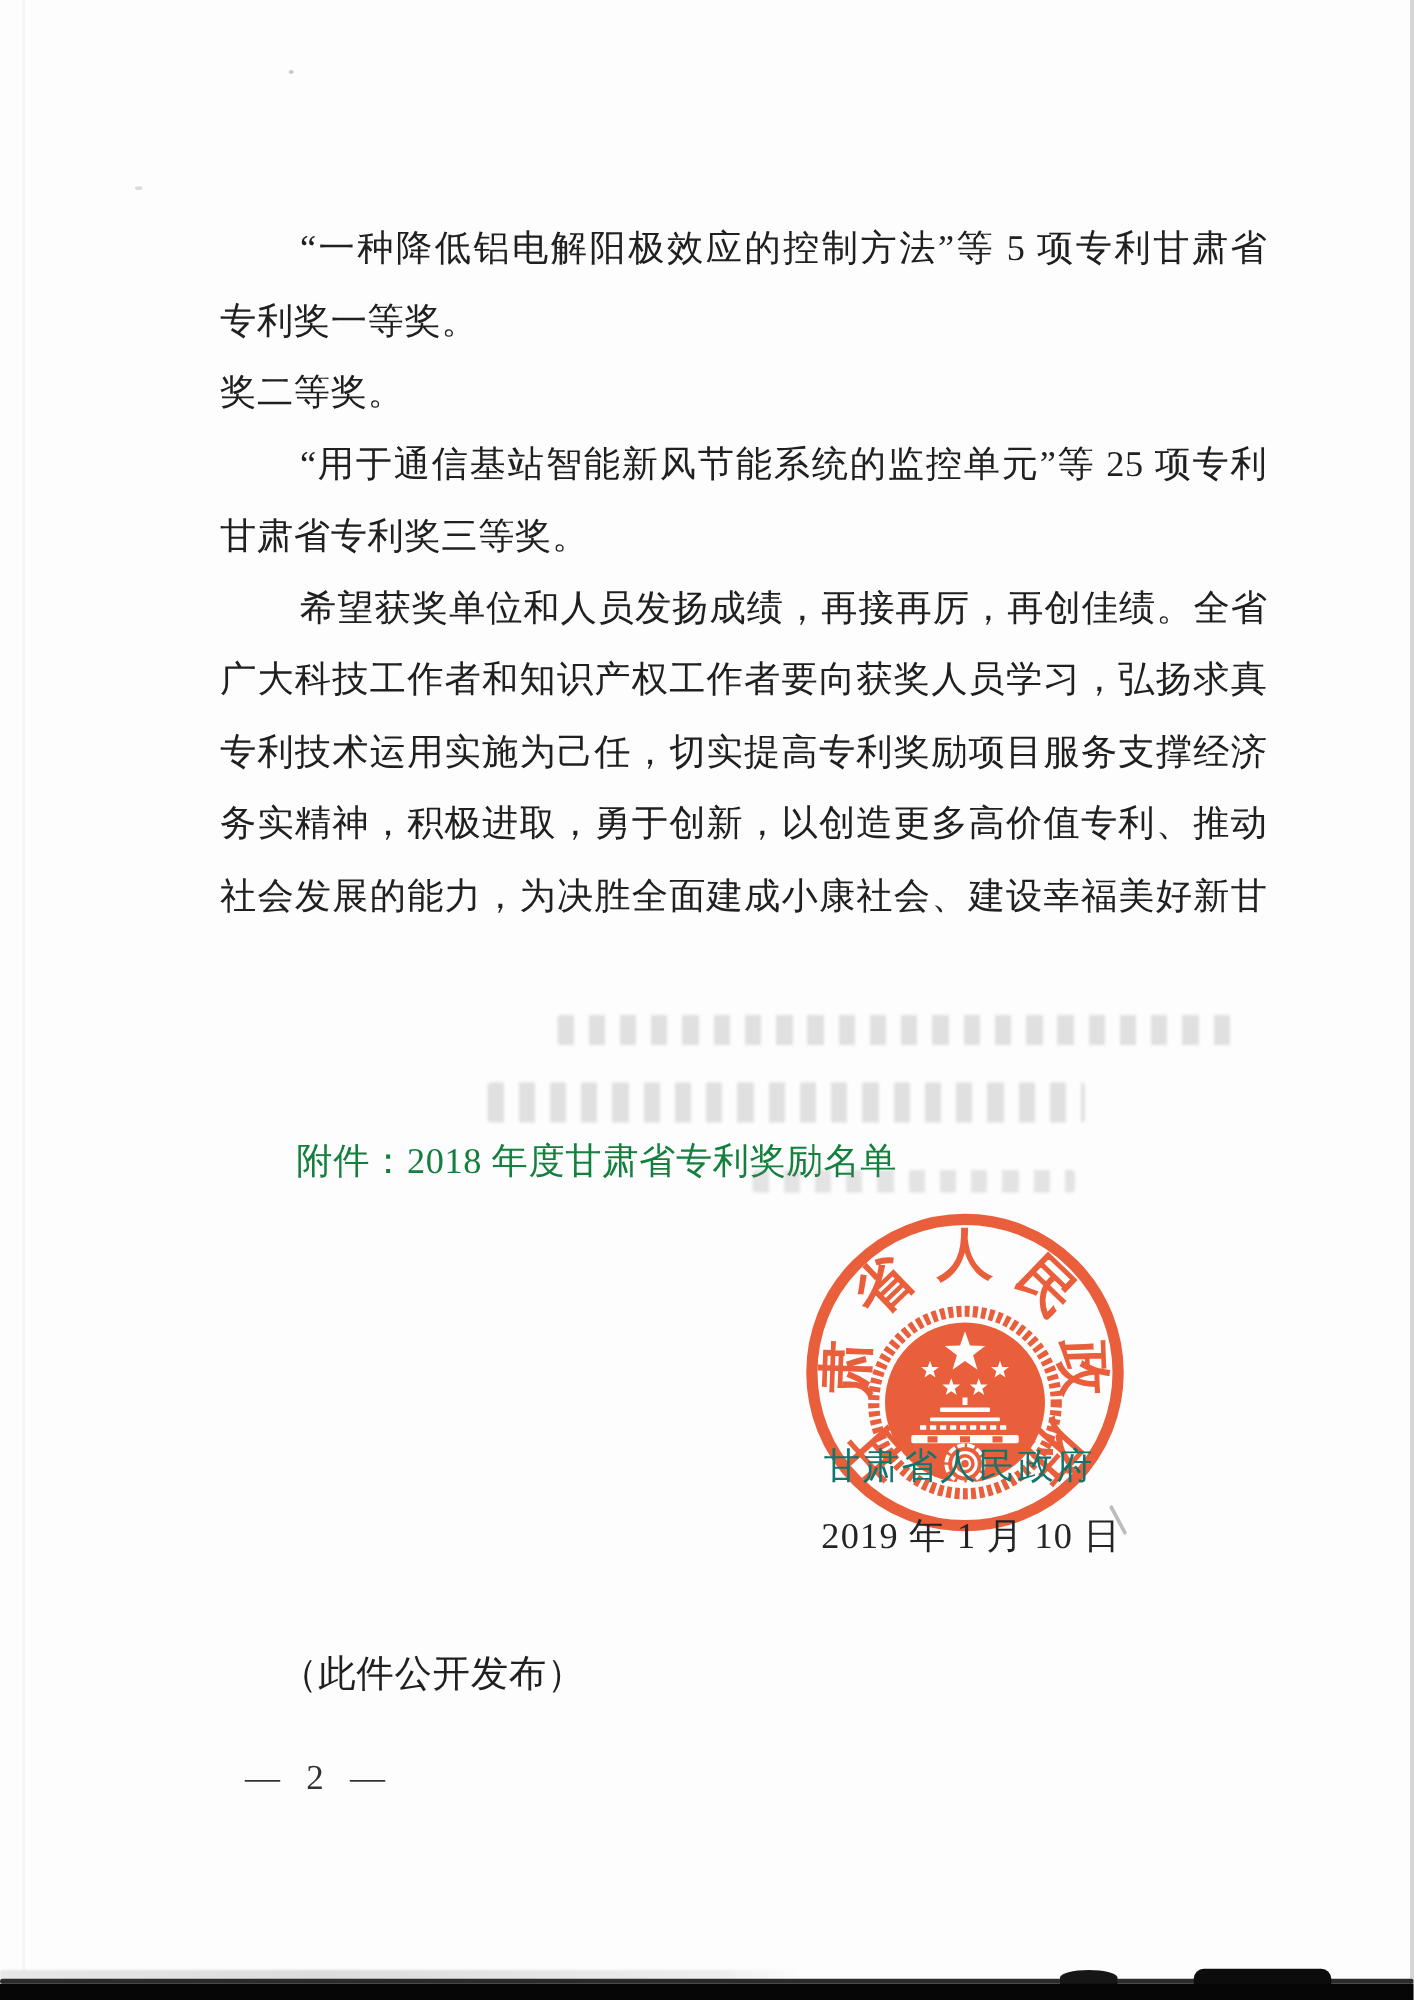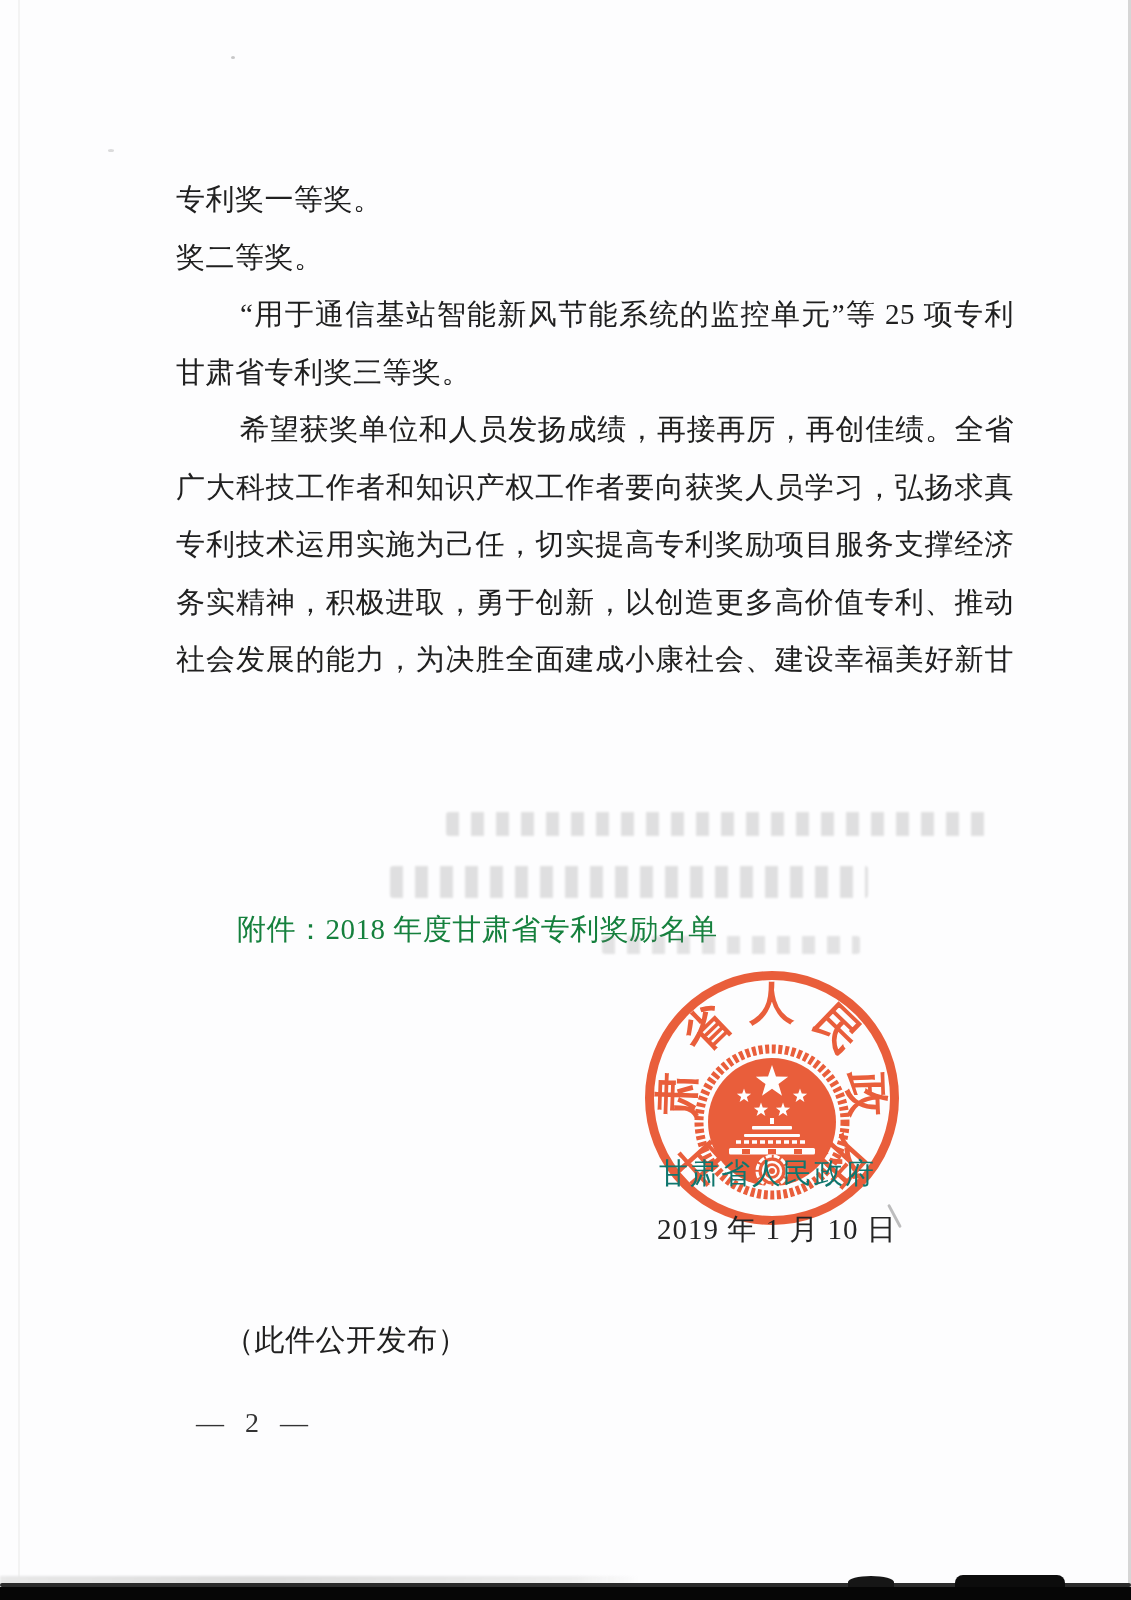--- a/index.html
+++ b/index.html
@@ -64,20 +64,21 @@
   .bottom-bump-a{position:absolute;left:848px;top:1576px;width:46px;height:12px;background:#161616;border-radius:50% 50% 0 0;}
   .bottom-bump-b{position:absolute;left:955px;top:1575px;width:110px;height:14px;background:#0c0c0c;border-radius:8px 8px 0 0;}
   .bottom-band{position:absolute;left:0;top:1587px;width:100%;height:13px;background:#060606;}
 </style>
 </head>
 <body>
 
 <div class="page">
 
   <div class="body-text">
+    <div class="line j ind">“一种降低铝电解阳极效应的控制方法”等 5 项专利甘肃省</div>
     <div class="line">专利奖一等奖。</div>
     <div class="line">奖二等奖。</div>
     <div class="line j ind">“用于通信基站智能新风节能系统的监控单元”等 25 项专利</div>
     <div class="line">甘肃省专利奖三等奖。</div>
     <div class="line j ind">希望获奖单位和人员发扬成绩，再接再厉，再创佳绩。全省</div>
     <div class="line j">广大科技工作者和知识产权工作者要向获奖人员学习，弘扬求真</div>
     <div class="line j">专利技术运用实施为己任，切实提高专利奖励项目服务支撑经济</div>
     <div class="line j">务实精神，积极进取，勇于创新，以创造更多高价值专利、推动</div>
     <div class="line j">社会发展的能力，为决胜全面建成小康社会、建设幸福美好新甘</div>
   </div>

